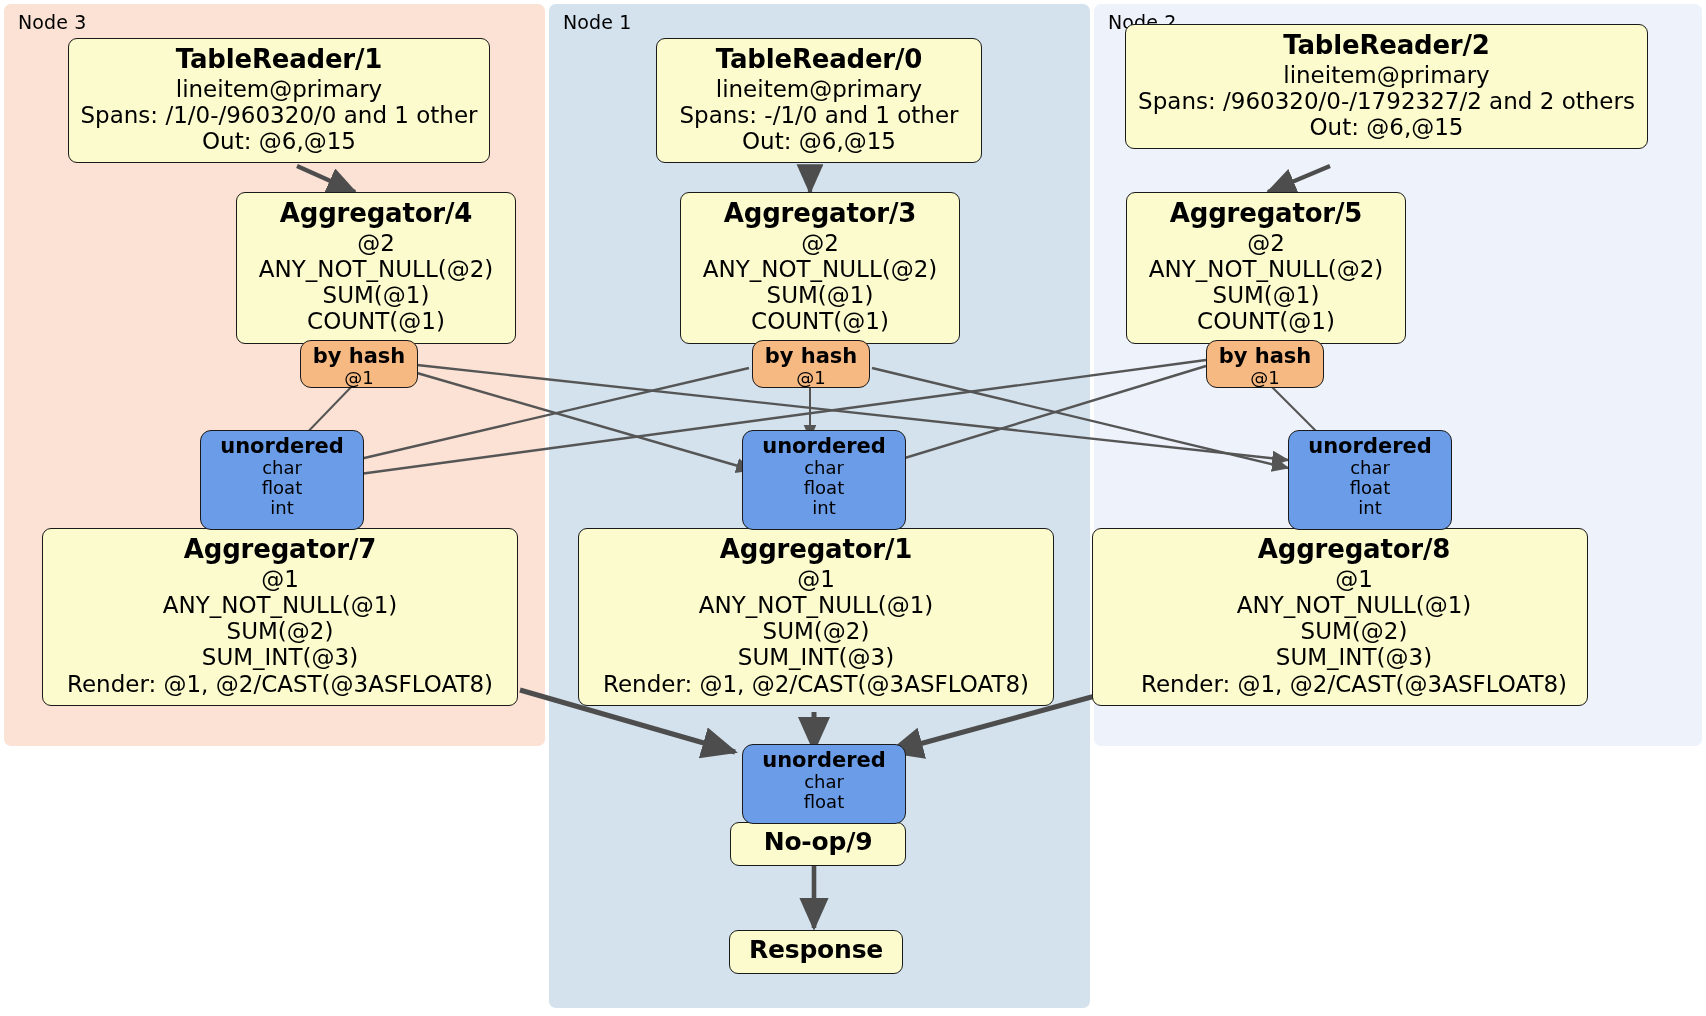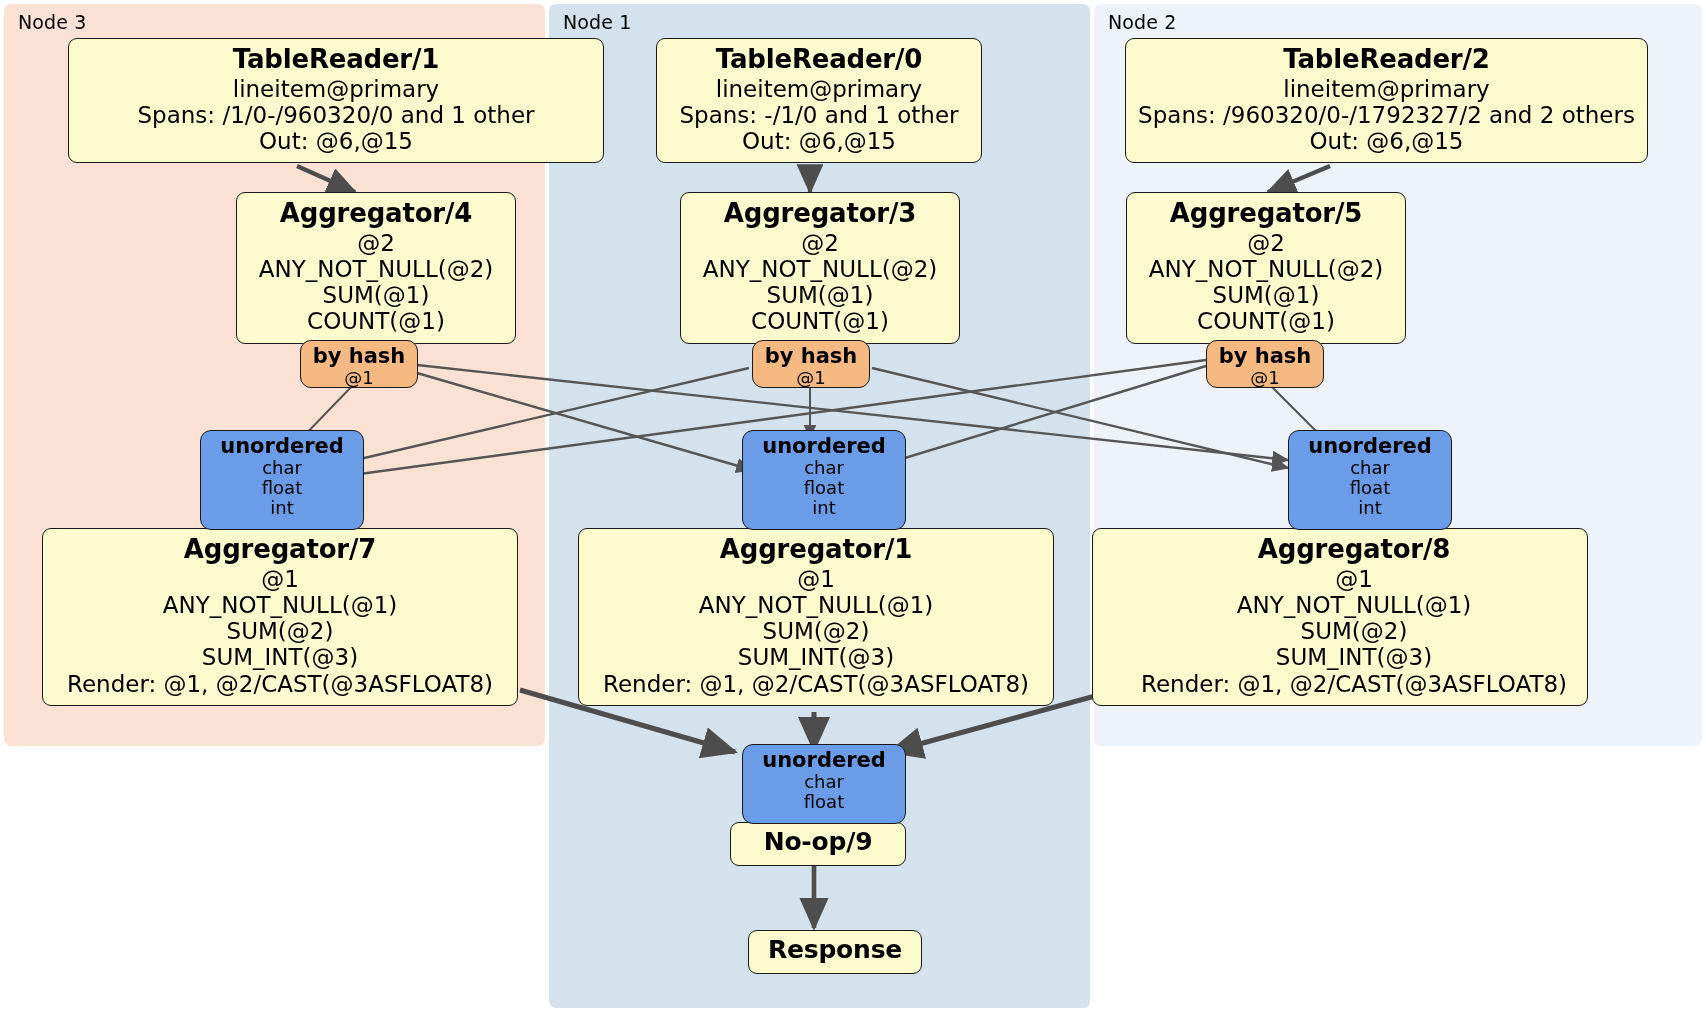--- a/index.html
+++ b/index.html
@@ -137,35 +137,35 @@
       <path d="M520,690 L735,752"></path>
       <path d="M814,712 L814,750"></path>
       <path d="M1117,690 L890,752"></path>
     </g>
 
     <g stroke="#4d4d4d" stroke-width="4.6" fill="none" marker-end="url(#arrowThick)">
       <path d="M814,862 L814,928"></path>
     </g>
   </svg>
 
-  <div class="proc" style="left:68px; top:38px; width:536px;">
+  <div class="proc" style="left:68px; top:38px; width:422px;">
     <span class="ttl">TableReader/1</span>
     <span class="ln">lineitem@primary</span>
     <span class="ln">Spans: /1/0-/960320/0 and 1 other</span>
     <span class="ln">Out: @6,@15</span>
   </div>
 
   <div class="proc" style="left:656px; top:38px; width:326px;">
     <span class="ttl">TableReader/0</span>
     <span class="ln">lineitem@primary</span>
     <span class="ln">Spans: -/1/0 and 1 other</span>
     <span class="ln">Out: @6,@15</span>
   </div>
 
-  <div class="proc" style="left:1125px; top:38px; width:523px;">
+  <div class="proc" style="left:1125px; top:24px; width:523px;">
     <span class="ttl">TableReader/2</span>
     <span class="ln">lineitem@primary</span>
     <span class="ln">Spans: /960320/0-/1792327/2 and 2 others</span>
     <span class="ln">Out: @6,@15</span>
   </div>
 
   <div class="proc" style="left:236px; top:192px; width:280px;">
     <span class="ttl">Aggregator/4</span>
     <span class="ln">@2</span>
     <span class="ln">ANY_NOT_NULL(@2)</span>
@@ -213,21 +213,21 @@
     <span class="ln">ANY_NOT_NULL(@1)</span>
     <span class="ln">SUM(@2)</span>
     <span class="ln">SUM_INT(@3)</span>
     <span class="ln">Render: @1, @2/CAST(@3ASFLOAT8)</span>
   </div>
 
   <div class="proc small" style="left:730px; top:822px; width:176px; padding:5px 10px 7px 10px;">
     <span class="ttl">No-op/9</span>
   </div>
 
-  <div class="proc small" style="left:729px; top:930px; width:174px; padding:5px 10px 7px 10px;margin-left:19px;">
+  <div class="proc small" style="left:729px; top:930px; width:174px; padding:5px 10px 7px 10px;">
     <span class="ttl">Response</span>
   </div>
 
   <div class="router hash" style="left:300px; top:340px; width:118px; height:48px;">
     <span class="rttl">by hash</span>
     <span class="rln">@1</span>
   </div>
 
   <div class="router hash" style="left:752px; top:340px; width:118px; height:48px;">
     <span class="rttl">by hash</span>

